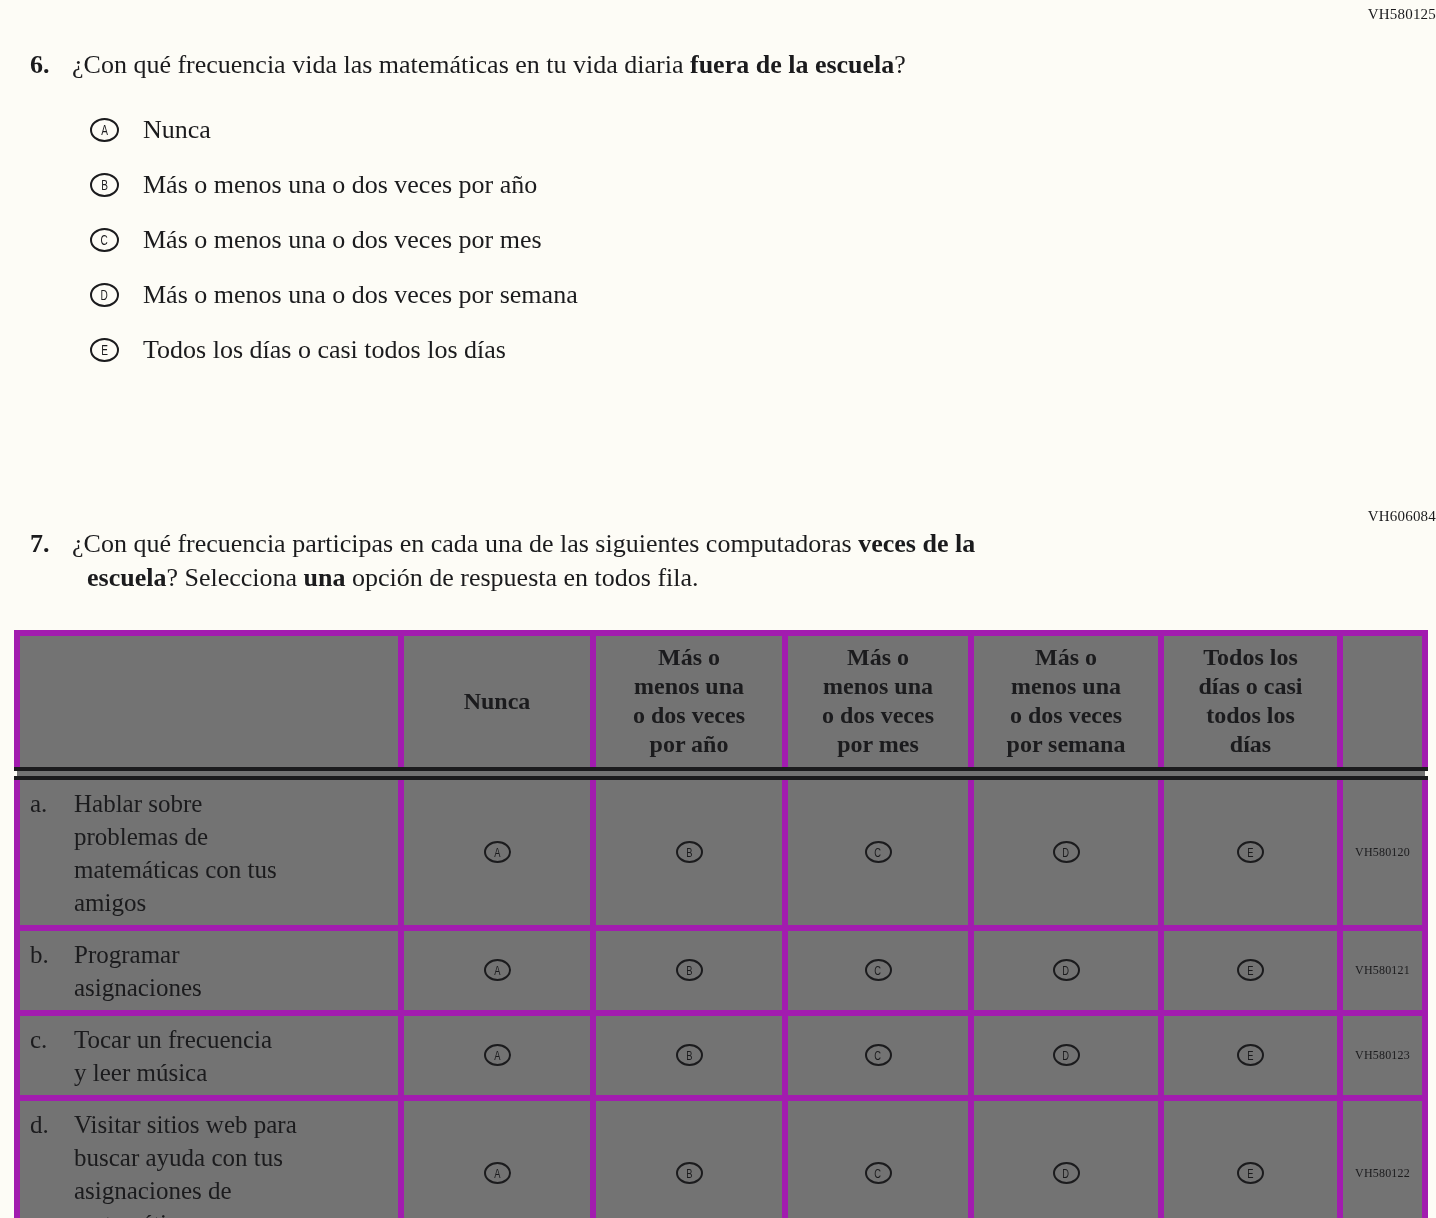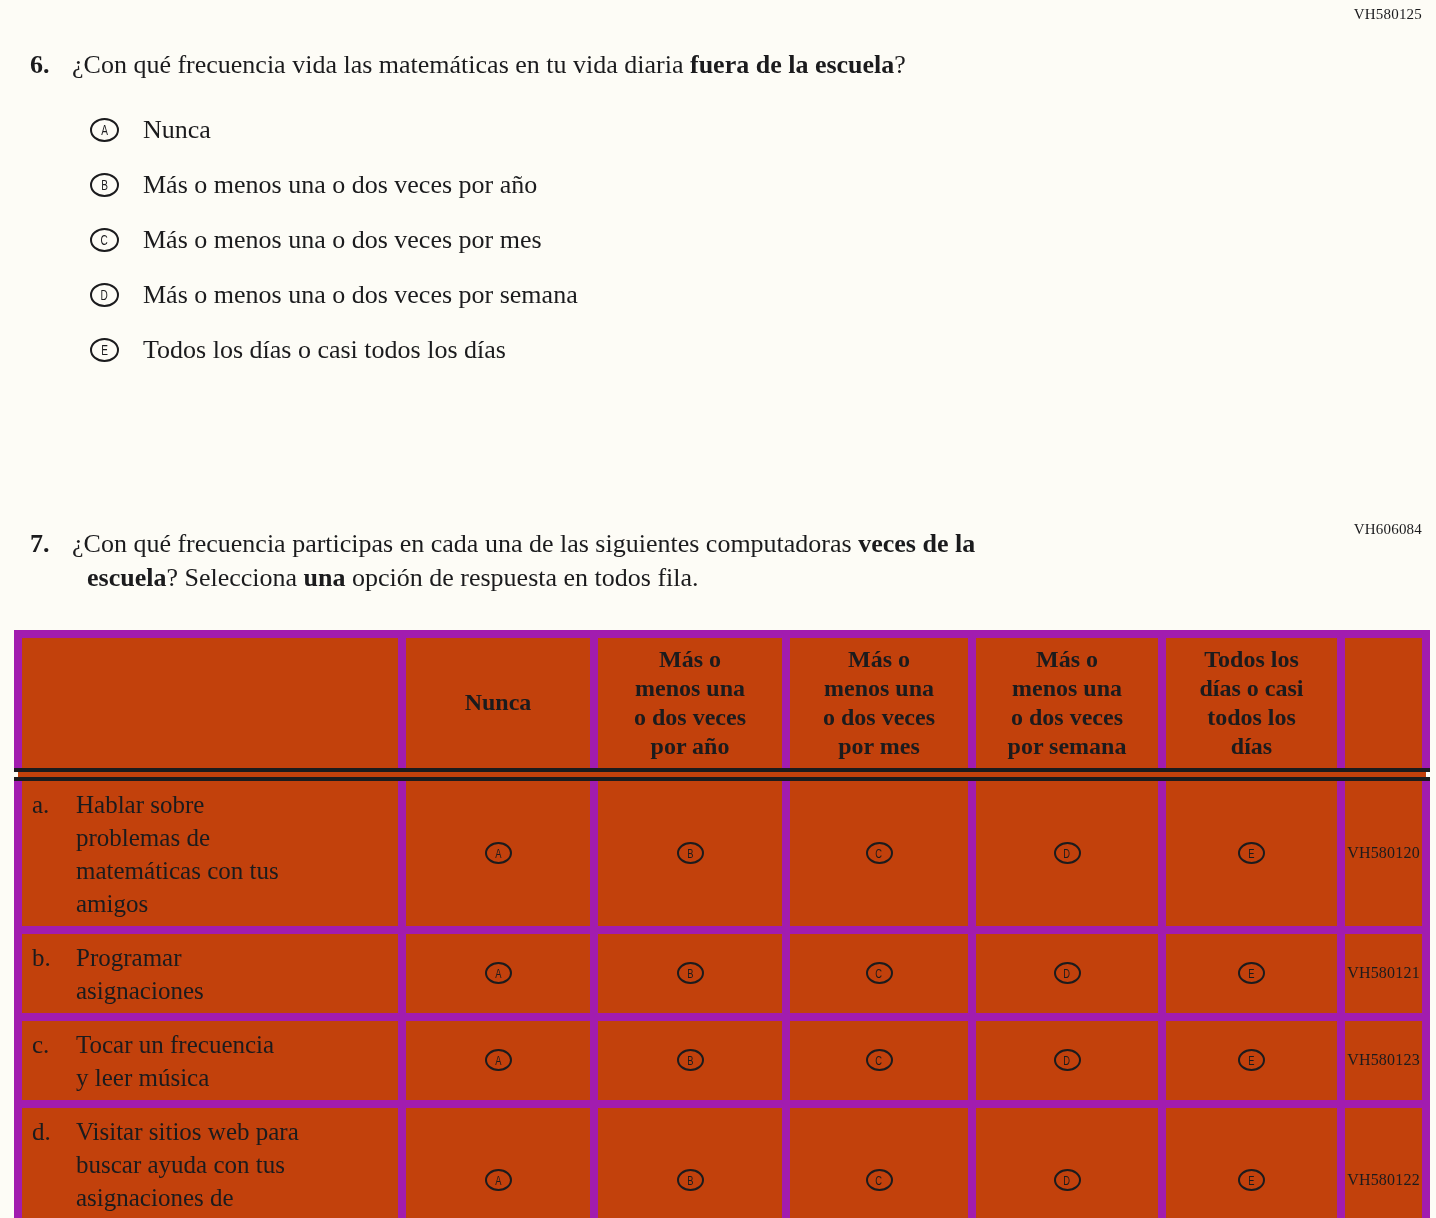--- a/index.html
+++ b/index.html
@@ -7,25 +7,25 @@
     width:1436px;height:1218px;
     background:#fdfcf6;
     font-family:"Liberation Serif","DejaVu Serif",serif;
     color:#1b1b1d;
     overflow:hidden;
   }
   .page{position:relative;width:1436px;height:1218px;}
 
   
   .vcode{
-    position:absolute;right:14px;
+    position:absolute;right:0;
     font-size:15px;letter-spacing:.2px;color:#1b1b1d;
   }
   .vcode.q6{top:6px;}
-  .vcode.q7{top:508px;margin-top:13px;}
+  .vcode.q7{top:508px;}
 
   
   .qblock{position:absolute;left:30px;right:20px;}
   .qblock.q6{top:48px;}
   .qblock.q7{top:527px;}
   .qline{position:relative;padding-left:42px;font-size:26px;line-height:34px;}
   .qnum{position:absolute;left:0;top:0;font-weight:bold;}
   .b{font-weight:bold;text-align:right;}
   .l2sp{display:inline-block;width:15px;}
 
@@ -49,36 +49,36 @@
   .bubble.sm{width:27px;height:22px;}
   .bubble.sm .bl{font-size:13px;}
 
   
   table.qtable{
     position:absolute;left:14px;top:630px;
     width:1408px;border-collapse:collapse;table-layout:fixed;
     border:5px solid #1b1b1d;
   }
   table.qtable td{
-    border:8px solid #a21caf;
-    padding:0;vertical-align:middle;background:#c2410c;
+    border:6px solid #a21caf;
+    padding:0;vertical-align:middle;background:#737373;
   }
   tr.head td{border-bottom:13px double #1b1b1d;}
   tr.head{height:140px;}
   .hc{
     text-align:center;font-weight:bold;font-size:24px;line-height:29px;
     white-space:pre-line;
   }
   td.lab{vertical-align:top;}
   .labwrap{display:flex;padding:7px 4px 6px 10px;font-size:25px;line-height:33px;}
   .rid{flex:none;width:44px;}
   .rtx{white-space:pre-line;}
   td.bub{text-align:center;}
   td.codecell{
-    text-align:center;font-size:16px;letter-spacing:.2px;
+    text-align:center;font-size:12px;letter-spacing:.2px;
   }
 </style>
 </head>
 <body>
 
 <div class="page">
 
   <div class="vcode q6">VH580125</div>
 
   <section class="qblock q6">

